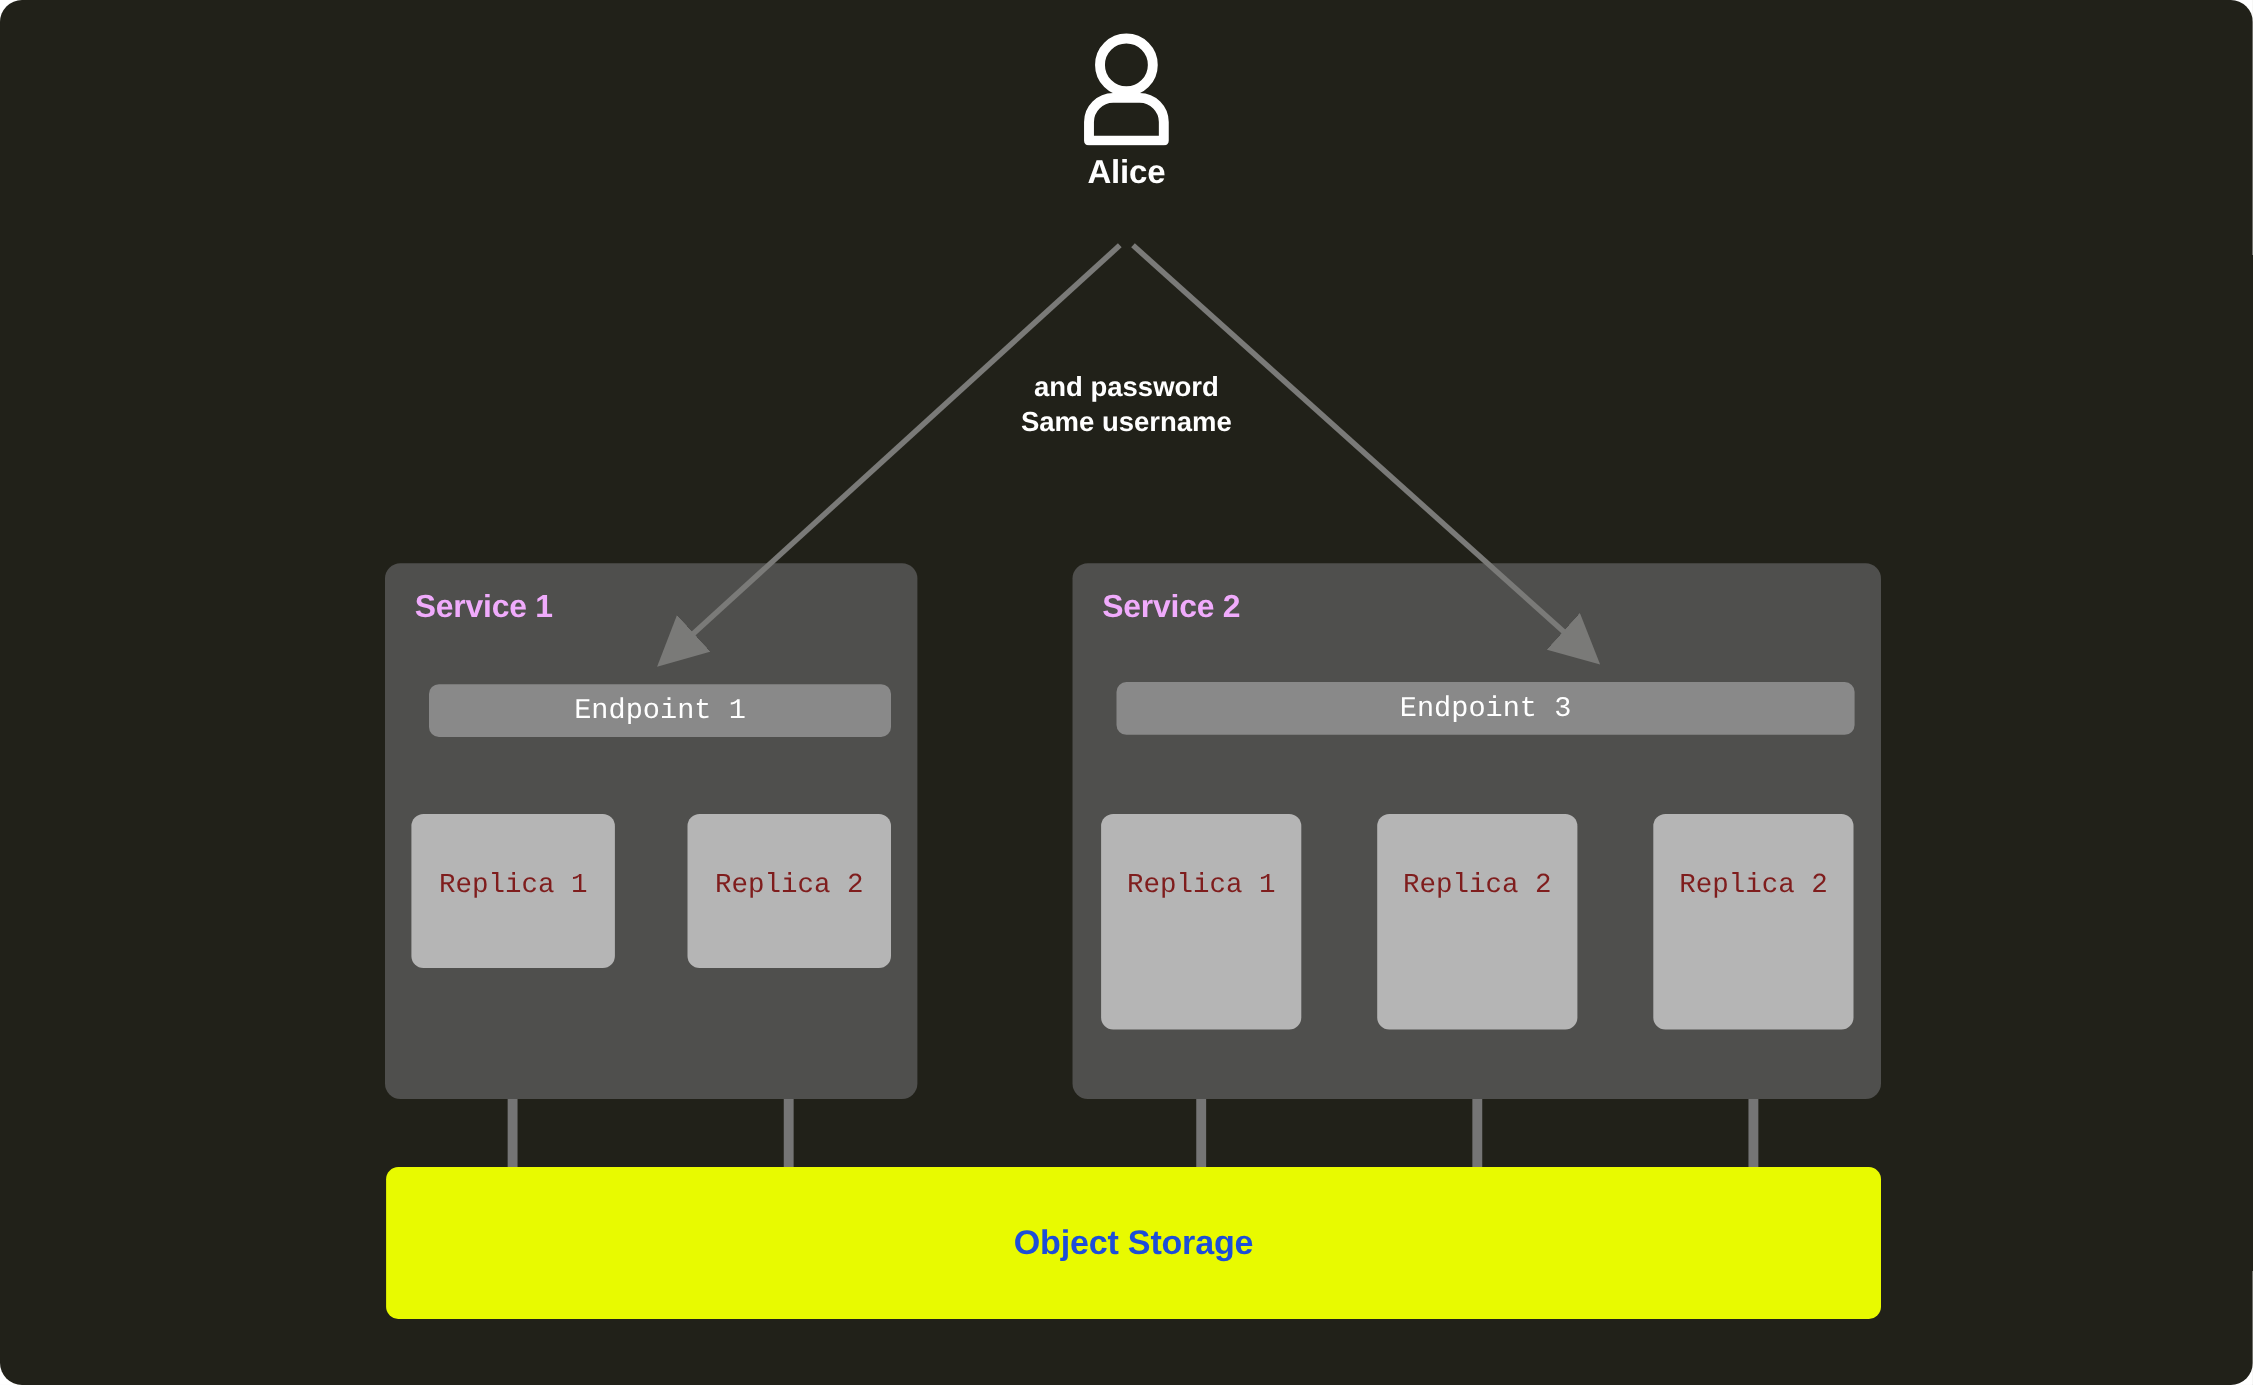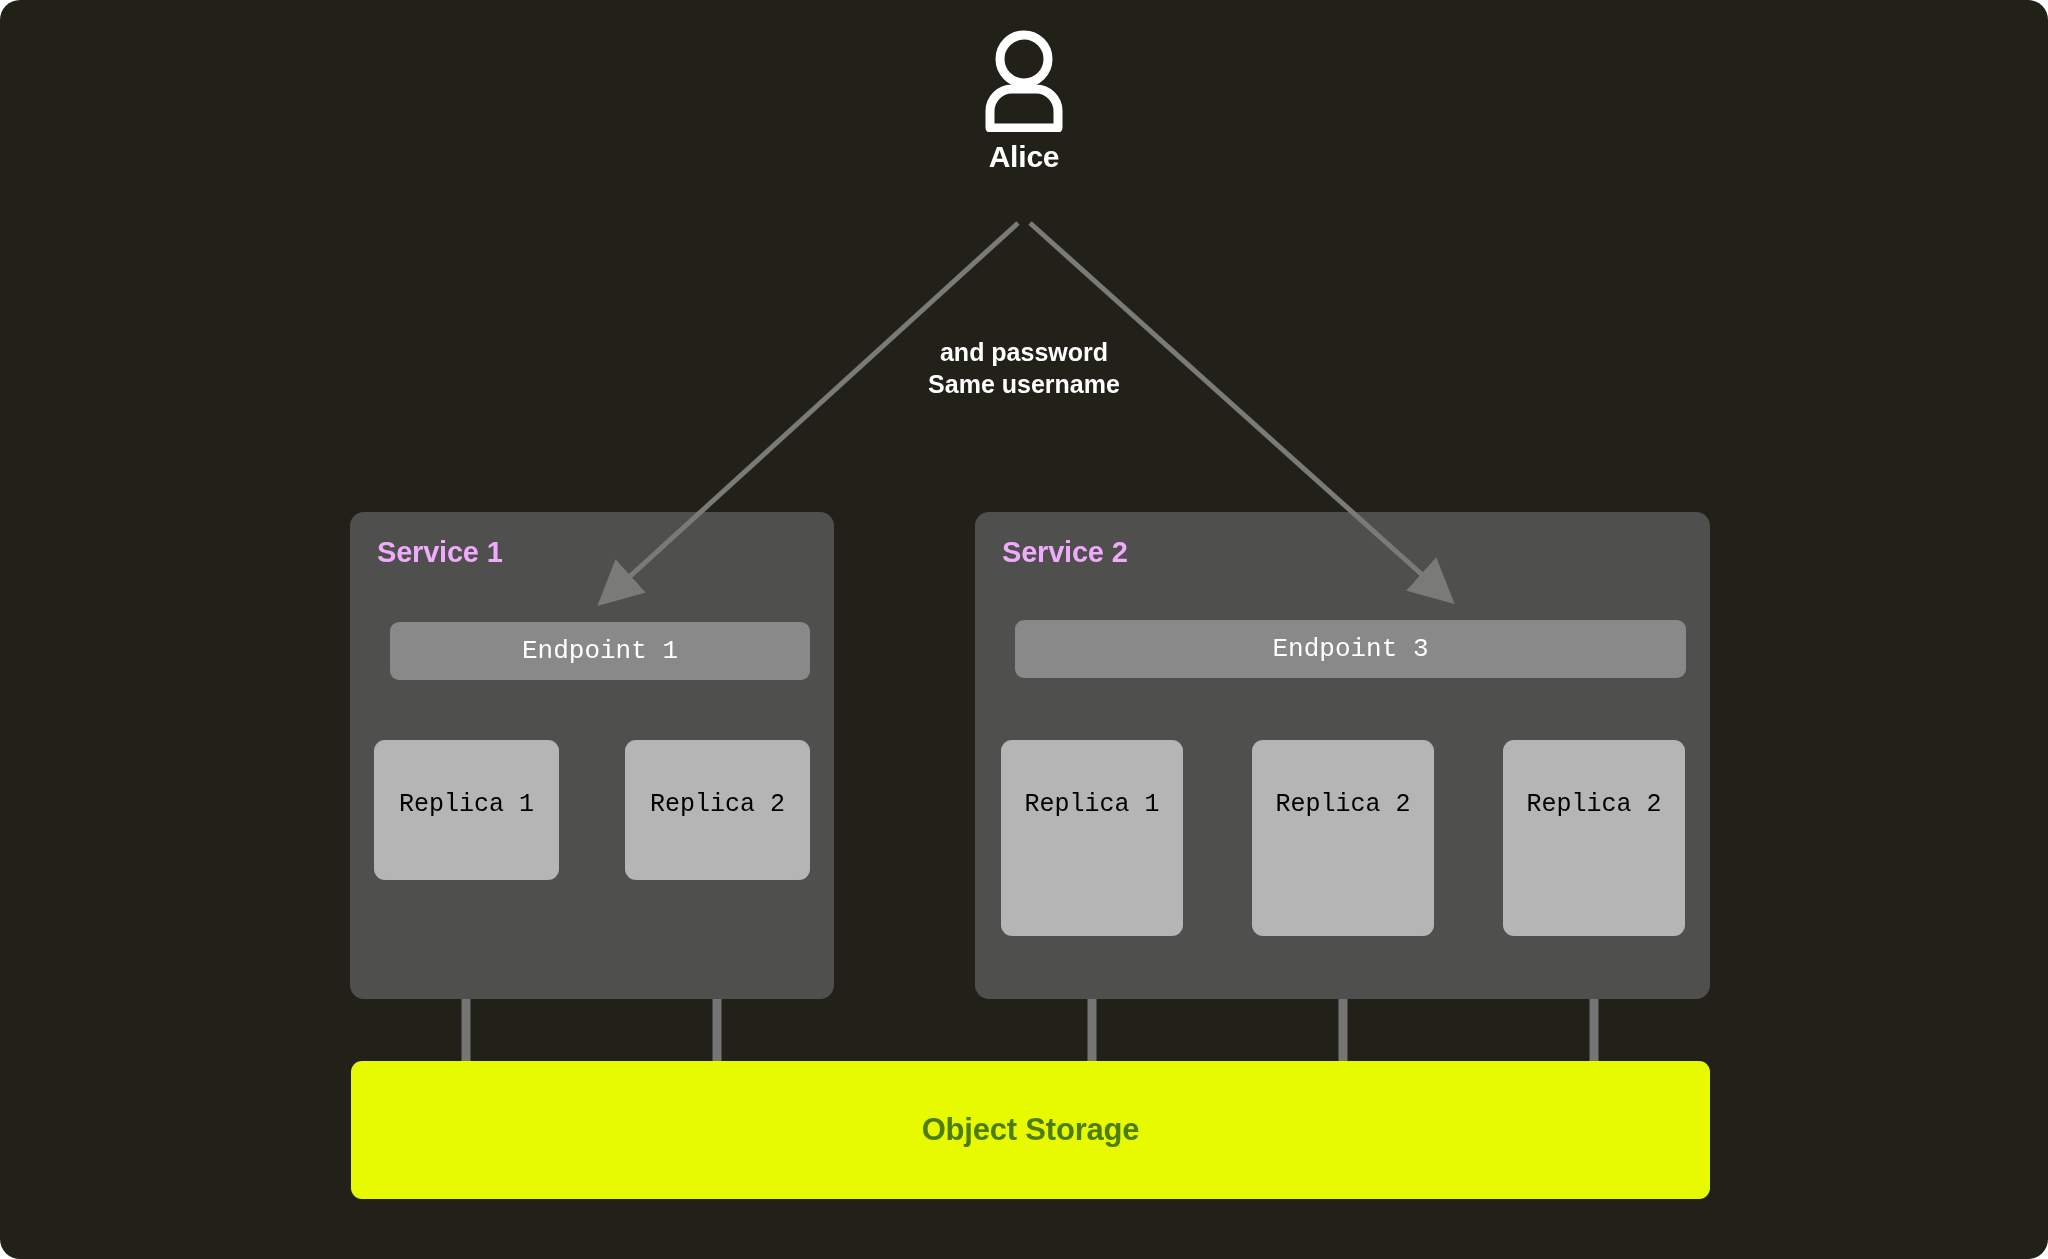--- a/index.html
+++ b/index.html
@@ -90,39 +90,39 @@
     color: #f0abfc;
     font-size: 29px;
     font-weight: bold;
     letter-spacing: -0.2px;
   }
 
   .endpoint {
     position: absolute;
     left: 40px;
     right: 24px;
-    height: 58px;
+    height: 48px;
     background: #898989;
     border-radius: 9px;
     display: flex;
     align-items: center;
     justify-content: center;
     color: #ffffff;
     font-family: "Liberation Mono", "DejaVu Sans Mono", monospace;
     font-size: 26px;
     z-index: 3;
   }
   #service-1 .endpoint { top: 110px; }
   #service-2 .endpoint { top: 108px; }
 
   .replica {
     position: absolute;
     background: #b5b5b5;
     border-radius: 11px;
-    color: #000000;
+    color: #7f1d1d;
     font-family: "Liberation Mono", "DejaVu Sans Mono", monospace;
     font-size: 25px;
     display: flex;
     align-items: flex-start;
     justify-content: center;
     padding-top: 50px;
     box-sizing: border-box;
     z-index: 3;
   }
 
@@ -140,21 +140,21 @@
     position: absolute;
     left: 351px;
     top: 1061px;
     width: 1359px;
     height: 138px;
     background: #e8fa00;
     border-radius: 11px;
     display: flex;
     align-items: center;
     justify-content: center;
-    color: #4d7c0f;
+    color: #1d4ed8;
     font-size: 31px;
     font-weight: bold;
     letter-spacing: -0.2px;
     z-index: 4;
   }
 </style>
 </head>
 <body>
 
 <div id="canvas">

